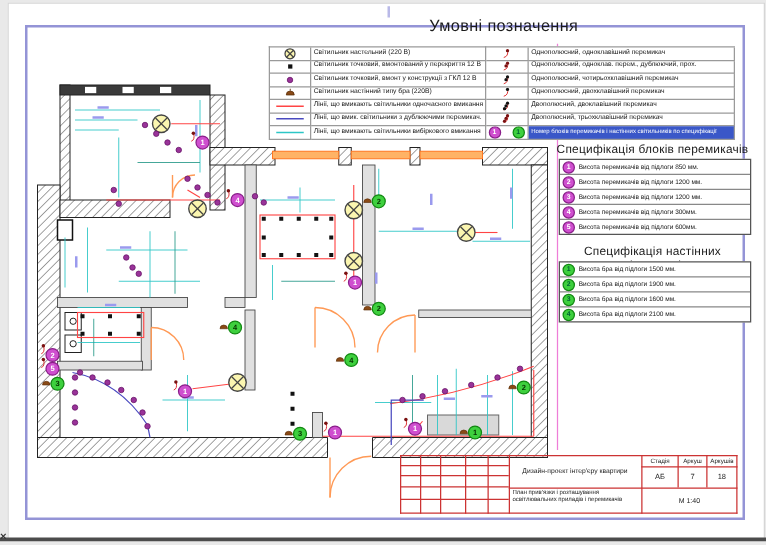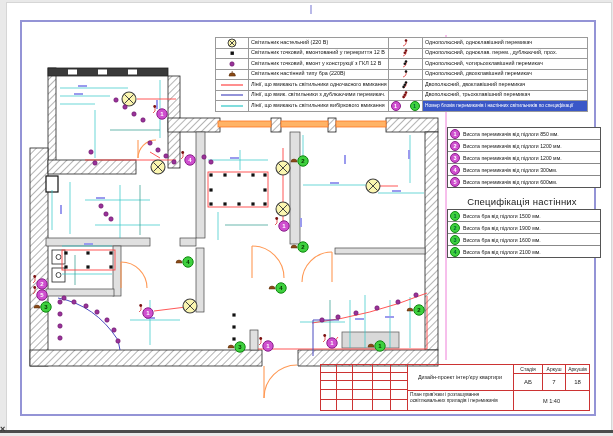--- a/index.html
+++ b/index.html
@@ -355,20 +355,21 @@
           <text x="419" y="312" text-anchor="middle" font-size="6" font-family="Liberation Sans, sans-serif" font-weight="bold" fill="#063300">2</text>
         </g>
         <g>
           <path d="M34,308 a3,3 0 0 1 6,0 z" fill="#8a4a16" stroke="#5a2d08" stroke-width="0.5"></path>
           <circle cx="46" cy="307" r="5.2" fill="#3ed03e" stroke="#118811" stroke-width="1"></circle>
           <text x="46" y="309" text-anchor="middle" font-size="6" font-family="Liberation Sans, sans-serif" font-weight="bold" fill="#063300">3</text>
         </g>
       </g>
   </svg>
 
+  <div class="abs legend-title">Умовні позначення</div>
 
   <div class="abs ltable" id="legend-left" style="left:215px;top:37px;width:173px;grid-template-columns:33px 140px;grid-auto-rows:10.5px;">
       <div class="cell sym">
         <svg width="14" height="10">
           <circle cx="7" cy="5" r="4" fill="#fbf6b0" stroke="#444"></circle>
           <line x1="4.2" y1="2.2" x2="9.8" y2="7.8" stroke="#444"></line>
           <line x1="9.8" y1="2.2" x2="4.2" y2="7.8" stroke="#444"></line>
         </svg>
       </div>
     <div class="cell ltxt">Світильник настельний (220 В)</div>
@@ -459,20 +460,21 @@
         </svg>
       </div>
       <div class="cell ltxt">Двополюсний, трьохклавішний перемикач</div>
       <div class="cell sym" style="gap:4px;">
         <span class="mcirc mag">1</span>
         <span class="mcirc grn">1</span>
       </div>
       <div class="cell hl">Номер блоків перемикачів і настінних світильників по специфікації</div>
     </div>
 
+  <div class="abs spec-head" style="left:444px;top:114px;width:156px;">Специфікація блоків перемикачів</div>
   <div class="abs stable" id="spec-blocks" style="left:447px;top:127px;width:152px;">
       <div class="srow">
         <span class="mcirc mag">1</span>
         <span class="stxt">Висота перемикачів від підлоги 850 мм.</span>
       </div>
       <div class="srow">
         <span class="mcirc mag">2</span>
         <span class="stxt">Висота перемикачів від підлоги 1200 мм.</span>
       </div>
       <div class="srow">

